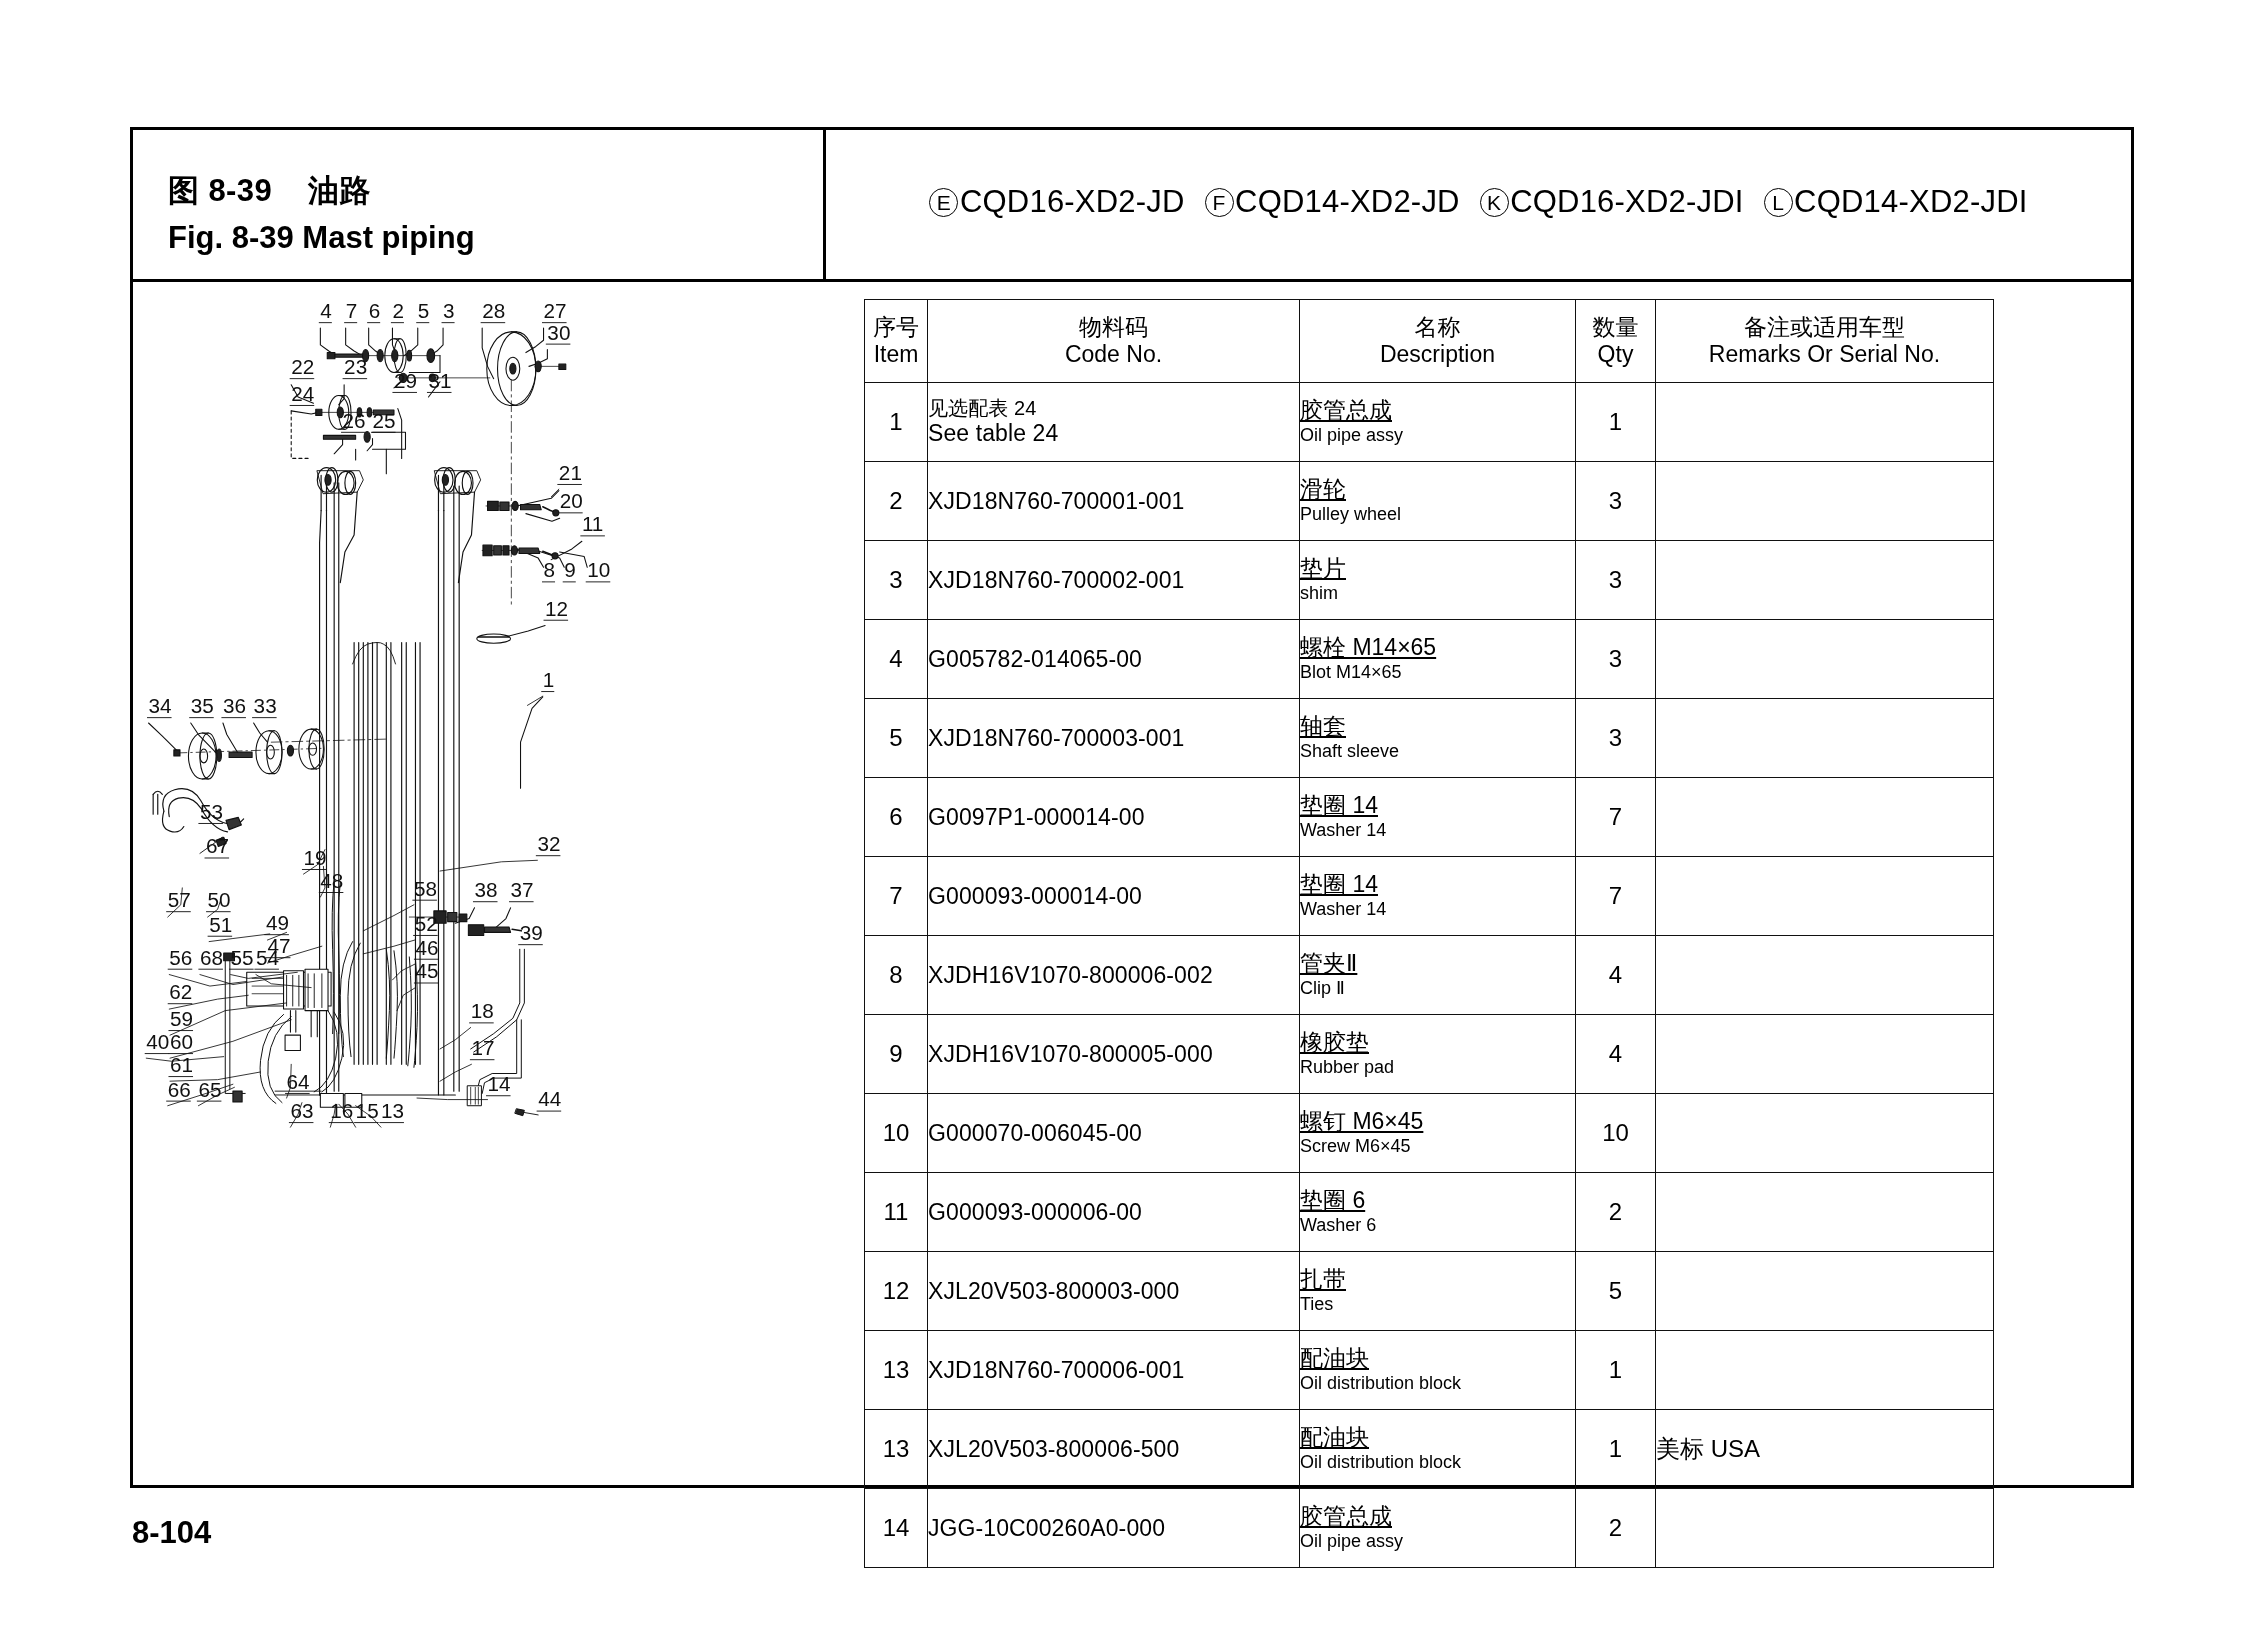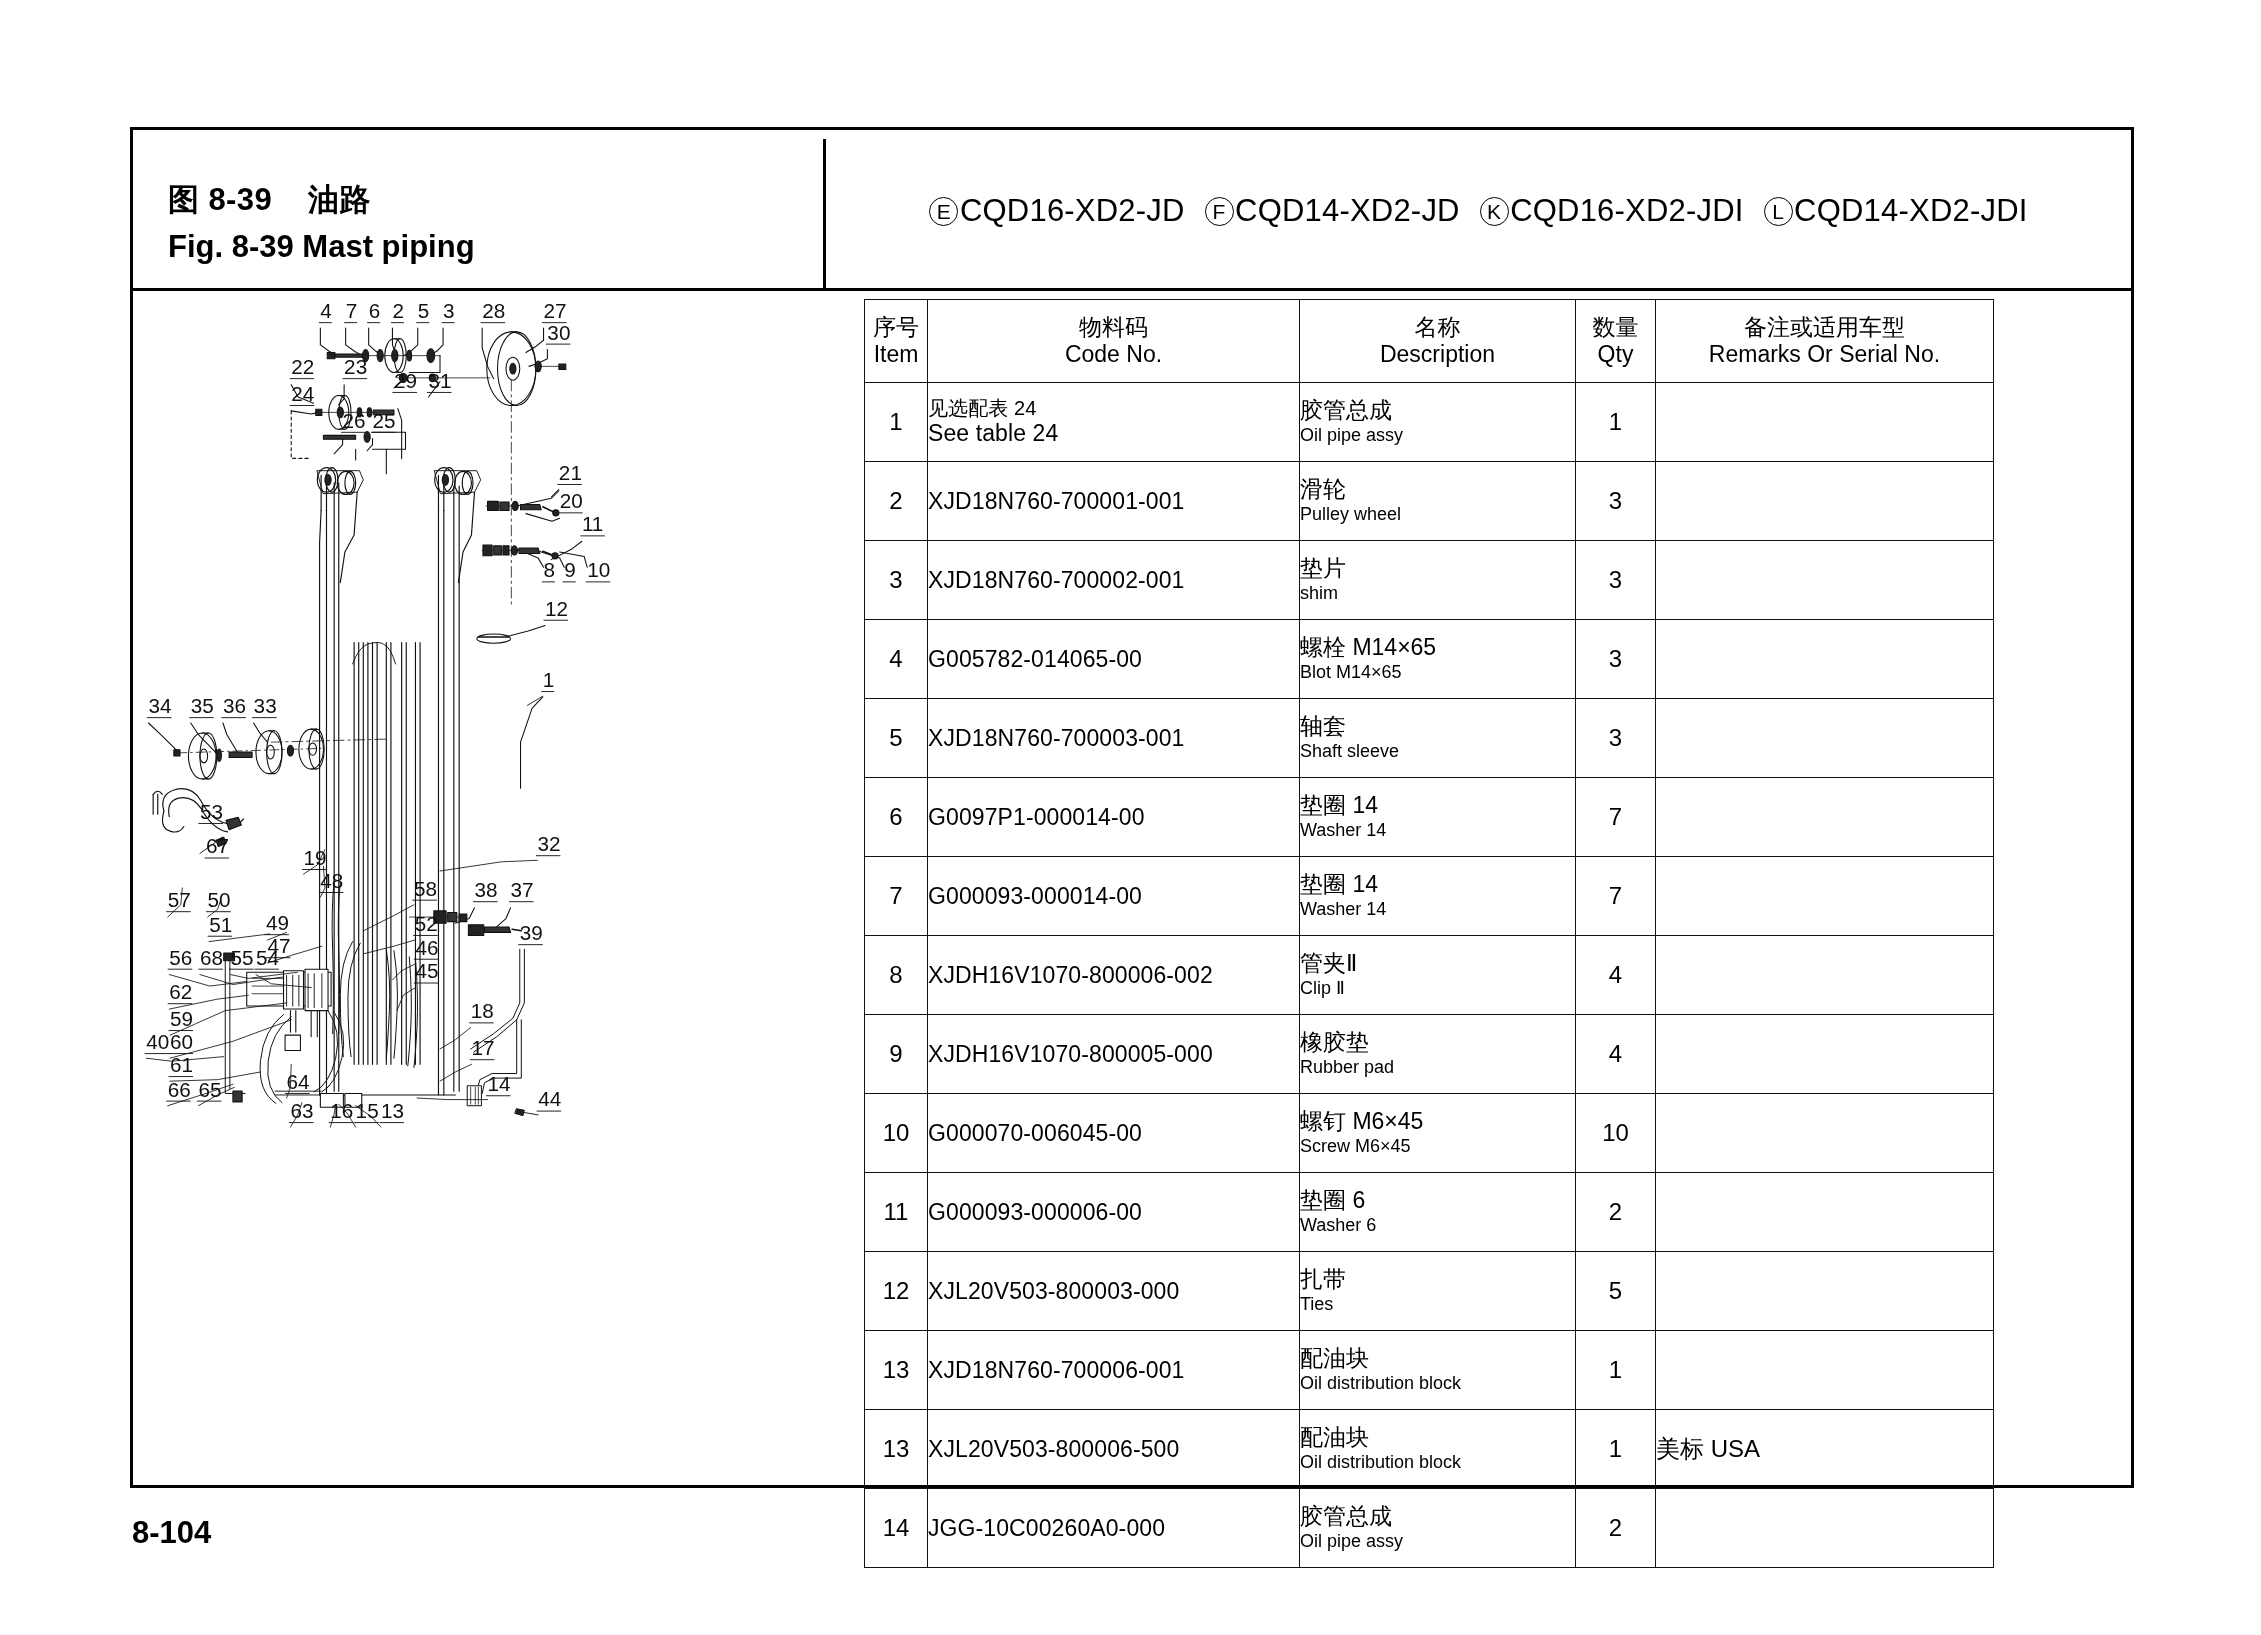--- a/index.html
+++ b/index.html
@@ -19,21 +19,21 @@
   .frame {
     position: absolute;
     left: 130px; top: 127px;
     width: 2004px; height: 1361px;
     border: 3.8px solid #000;
     background: #fff;
   }
   
   .title-band {
     position: absolute;
-    left: 0; top: 9px;
+    left: 0; top: 0;
     width: 100%; height: 152px;
     border-bottom: 3.8px solid #000;
     display: flex;
   }
   .title-left {
     width: 693px;
     border-right: 3.1px solid #000;
     padding: 20px 0 0 35px;
     display: flex; flex-direction: column; justify-content: center;
   }
@@ -111,21 +111,21 @@
   col.c-rem  { width: 338px; }
   td.item {
     text-align: center; font-size: 24px; height: 79px;
   }
   td.code {
     font-size: 23px; padding-left: 14px; letter-spacing: 0.1px;
   }
   td.code .cn { display: block; font-size: 20px; line-height: 1.2; }
   td.code .en { display: block; font-size: 23px; line-height: 1.2; }
   td.desc { font-size: 23px; padding-left: 10.7px; }
-  td.desc .cn { display: block; font-size: 23px; line-height: 1.2; }
+  td.desc .cn { display: block; font-size: 23px; line-height: 1.2; text-decoration: underline; }
   td.desc .en { display: block; font-size: 18px; line-height: 1.2; }
   td.qty { text-align: center; font-size: 24px; }
   td.rem { text-align: left; font-size: 24px; }
   
   .page-no {
     position: absolute;
     left: 132px; top: 1515px;
     font-size: 31px; font-weight: bold;
   }
   

